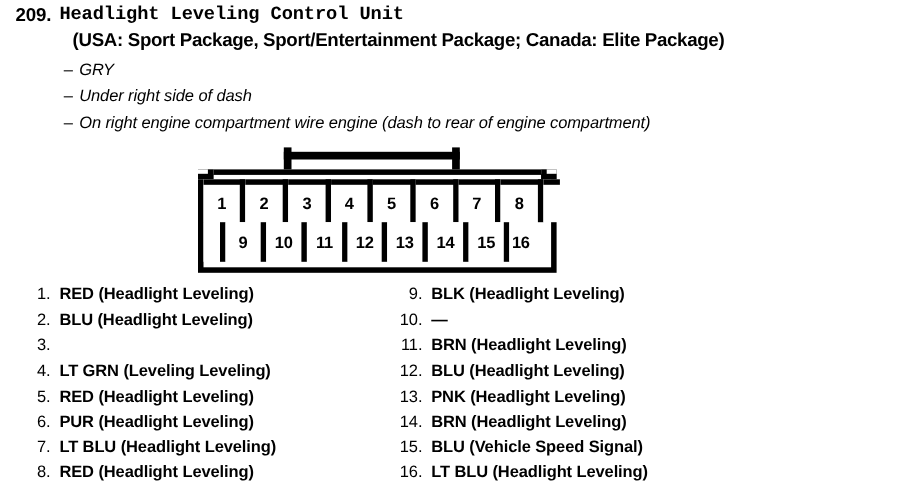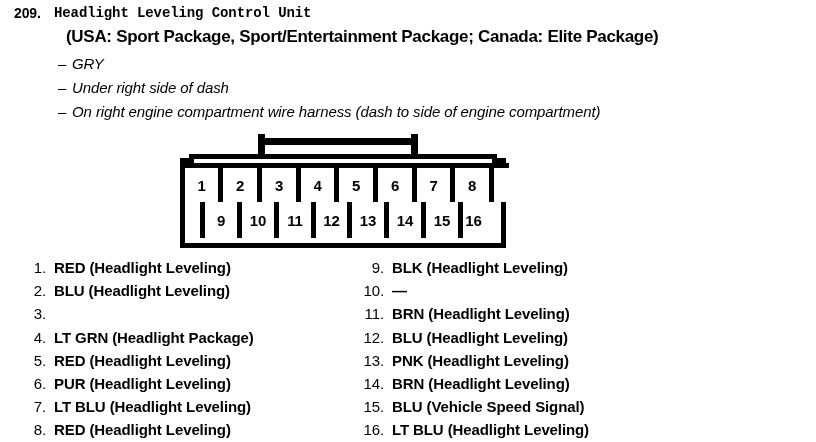--- a/index.html
+++ b/index.html
@@ -22,21 +22,21 @@
   .heading {
     position: absolute;
     left: 14px;
     top: 2px;
     width: 790px;
   }
   .heading-row {
     display: flex;
     align-items: flex-end;
     font-weight: bold;
-    font-size: 14px;
+    font-size: 17px;
     line-height: 23px;
     letter-spacing: -0.1px;
   }
   .heading-num {
     width: 40px;
     flex: 0 0 40px;
   }
   .heading-title {
     flex: 1 1 auto;
     font-family: Liberation Mono, monospace;
@@ -238,21 +238,21 @@
   <div class="bullet-line">
     <span class="bullet-dash">–</span>
     <span class="bullet-text">GRY</span>
   </div>
   <div class="bullet-line">
     <span class="bullet-dash">–</span>
     <span class="bullet-text">Under right side of dash</span>
   </div>
   <div class="bullet-line">
     <span class="bullet-dash">–</span>
-    <span class="bullet-text">On right engine compartment wire harness (dash to side of engine compartment)</span>
+    <span class="bullet-text">On right engine compartment wire engine (dash to rear of engine compartment)</span>
   </div>
 </div>
 
 <div class="connector">
 
   <div class="latch">
     <div class="latch-post-l"></div>
     <div class="latch-bar"></div>
     <div class="latch-post-r"></div>
   </div>
@@ -296,21 +296,21 @@
     </div>
     <div class="legend-item">
       <span class="legend-num">2.</span>
       <span class="legend-desc">BLU (Headlight Leveling)</span>
     </div>
     <div class="legend-item">
       <span class="legend-num">3.</span>
     </div>
     <div class="legend-item">
       <span class="legend-num">4.</span>
-      <span class="legend-desc">LT GRN (Headlight Package)</span>
+      <span class="legend-desc">LT GRN (Leveling Leveling)</span>
     </div>
     <div class="legend-item">
       <span class="legend-num">5.</span>
       <span class="legend-desc">RED (Headlight Leveling)</span>
     </div>
     <div class="legend-item">
       <span class="legend-num">6.</span>
       <span class="legend-desc">PUR (Headlight Leveling)</span>
     </div>
     <div class="legend-item">

